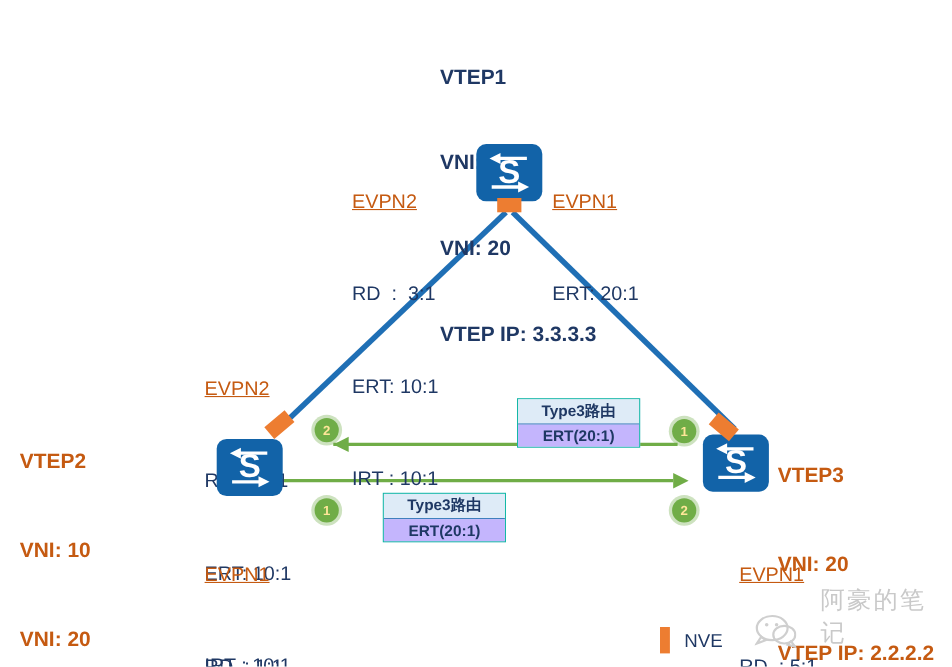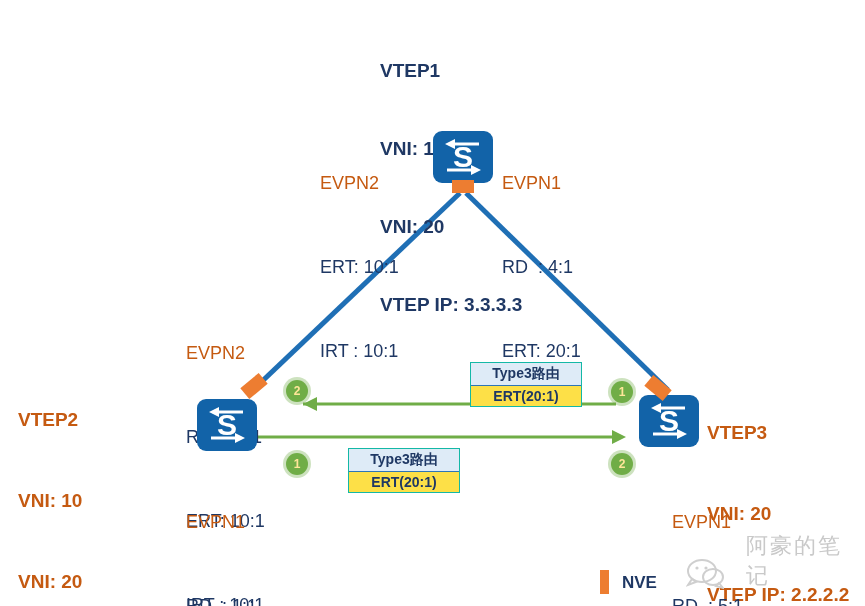--- a/index.html
+++ b/index.html
@@ -5,21 +5,21 @@
   html,body{margin:0;padding:0;background:#ffffff;}
   body{width:865px;height:606px;position:relative;overflow:hidden;
        font-family:"Liberation Sans","DejaVu Sans",sans-serif;}
 
   .canvas{position:absolute;left:0;top:0;width:865px;height:606px;}
 
   
   .txt{position:absolute;white-space:pre;line-height:26px;}
   .ttl{font-weight:bold;font-size:19px;color:#1f3864;}
   .evpn{font-size:18px;color:#1f3864;line-height:28px;}
-  .evpn .hdr{color:#c55a11;}
+  .evpn .hdr{color:#c55a11;text-decoration:underline;}
 
   .vtep-title{font-weight:bold;font-size:19px;color:#c55a11;line-height:27px;}
 
   
   .sw{position:absolute;width:60px;height:52px;border-radius:9px;
       background:#1263a8;box-shadow:0 0 0 0 #000;}
   .sw .sL{position:absolute;left:50%;top:50%;transform:translate(-50%,-50%);
       color:#ffffff;font-weight:bold;font-size:30px;font-family:"Liberation Sans",sans-serif;
       line-height:30px;}
 
@@ -30,25 +30,25 @@
   .badge{position:absolute;width:22px;height:22px;border-radius:50%;
          background:#70AD47;color:#ffe699;font-size:12px;font-weight:bold;
          display:flex;align-items:center;justify-content:center;
          box-shadow:0 0 0 3px rgba(112,173,71,.35);}
 
   
   .rbox{position:absolute;border:1px solid #14b8a6;background:#deebf7;
         font-size:14px;color:#1f3864;}
   .rbox .r1{padding:2px 8px;border-bottom:1px solid #2e75b6;font-weight:bold;
             background:#deebf7;text-align:center;}
-  .rbox .r2{padding:2px 8px;font-weight:bold;background:#fde047;text-align:center;}
+  .rbox .r2{padding:2px 8px;font-weight:bold;background:#c4b5fd;text-align:center;}
 
   
   .legend-bar{position:absolute;width:9px;height:24px;background:#ED7D31;}
-  .legend-label{position:absolute;font-size:17px;font-weight:bold;color:#1f3864;}
+  .legend-label{position:absolute;font-size:17px;font-weight:normal;color:#1f3864;}
   .wm{position:absolute;color:#c9c9c9;font-size:22px;letter-spacing:2px;
       font-family:"DejaVu Sans",sans-serif;}
 </style>
 </head>
 <body>
 
 <svg class="canvas" width="865" height="606">
 
   <line x1="460" y1="193" x2="253" y2="390" stroke="#1F6FB5" stroke-width="5"></line>
 
@@ -58,36 +58,36 @@
     <line x1="616" y1="404" x2="303" y2="404" stroke="#70AD47" stroke-width="3"></line>
     <polygon points="303,404 317,397 317,411" fill="#70AD47"></polygon>
   </g>
 
   <g>
     <line x1="248" y1="437" x2="612" y2="437" stroke="#70AD47" stroke-width="3"></line>
     <polygon points="626,437 612,430 612,444" fill="#70AD47"></polygon>
   </g>
 </svg>
 
-<div class="txt ttl" style="left:380px;top:6px;">
+<div class="txt ttl" style="left:400px;top:6px;">
   <div>VTEP1</div>
   <div>VNI: 10</div>
   <div>VNI: 20</div>
   <div>VTEP IP: 3.3.3.3</div>
 </div>
 
 <div class="txt evpn" style="left:320px;top:113px;">
   <div class="hdr">EVPN2</div>
+  <div>RD  :  3:1</div>
   <div>ERT: 10:1</div>
   <div>IRT : 10:1</div>
 </div>
 
 <div class="txt evpn" style="left:502px;top:113px;">
   <div class="hdr">EVPN1</div>
-  <div>RD  : 4:1</div>
   <div>ERT: 20:1</div>
 </div>
 
 <div class="sw" style="left:433px;top:131px;">
   <svg width="60" height="52">
     <g stroke="#ffffff" stroke-width="3" fill="none">
       <line x1="46" y1="13" x2="16" y2="13"></line>
       <line x1="14" y1="39" x2="44" y2="39"></line>
     </g>
     <polygon points="12,13 22,8 22,18" fill="#ffffff"></polygon>

